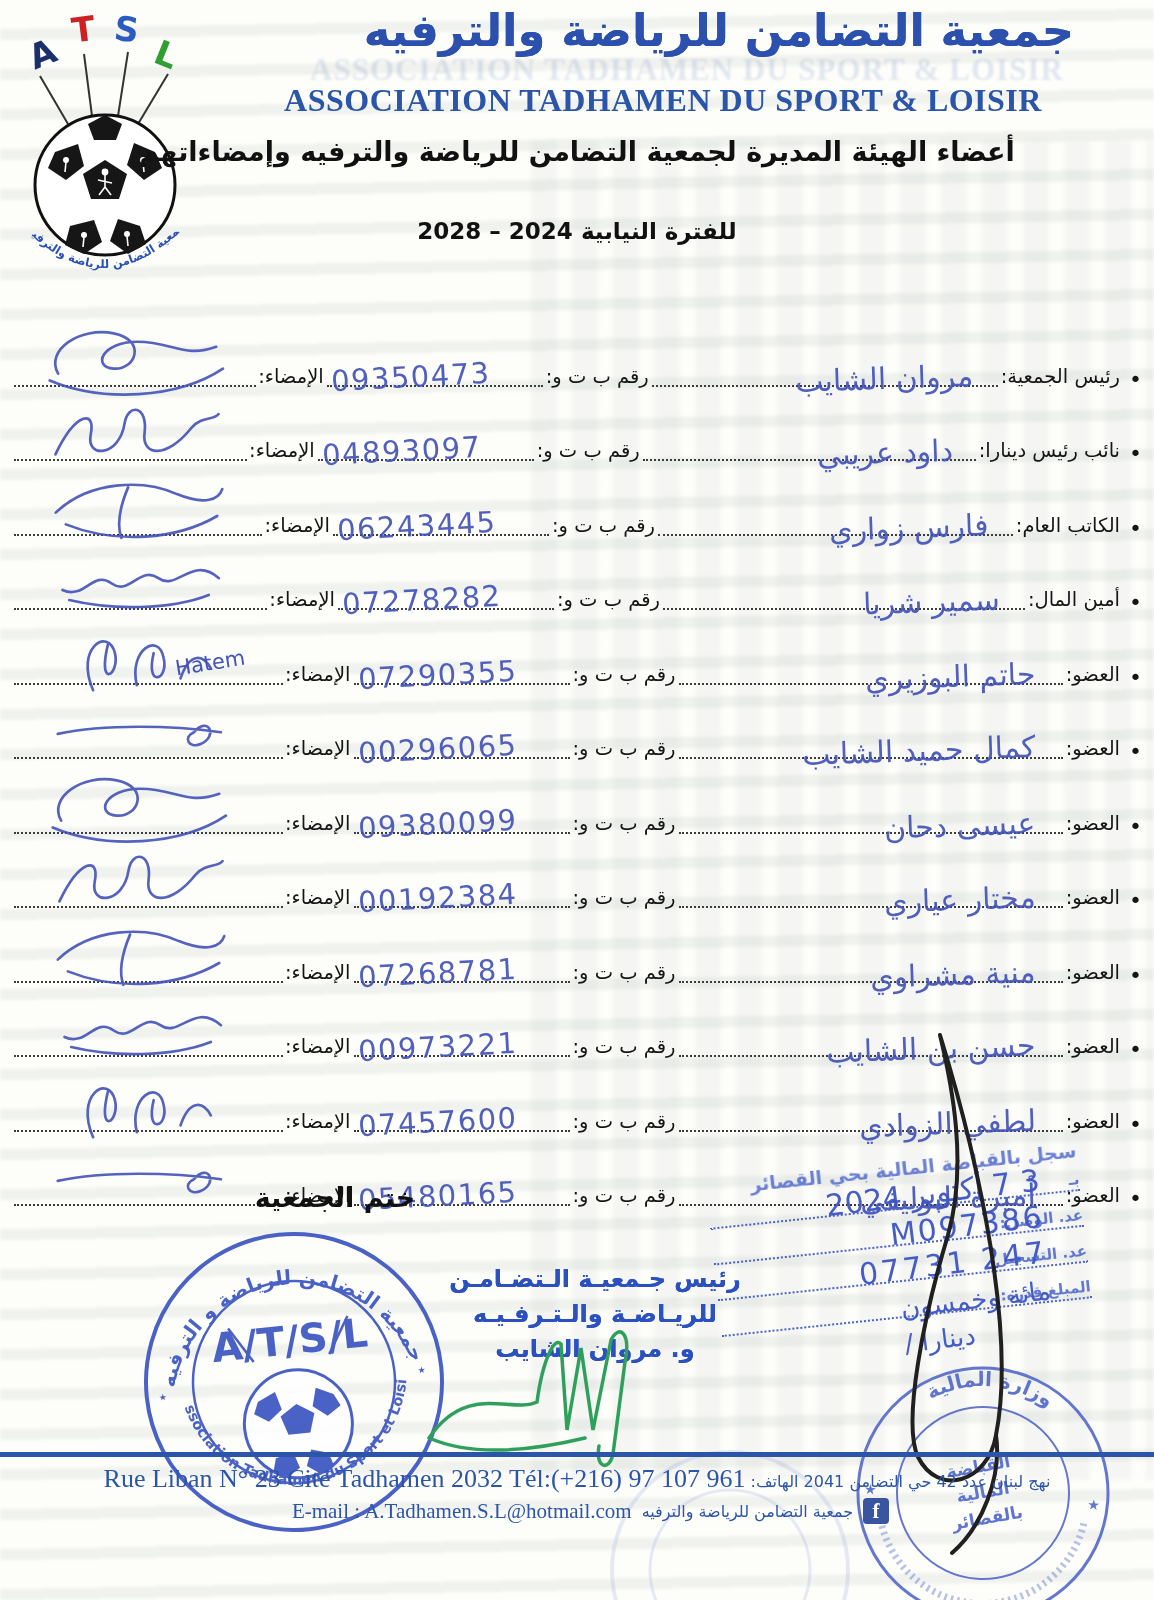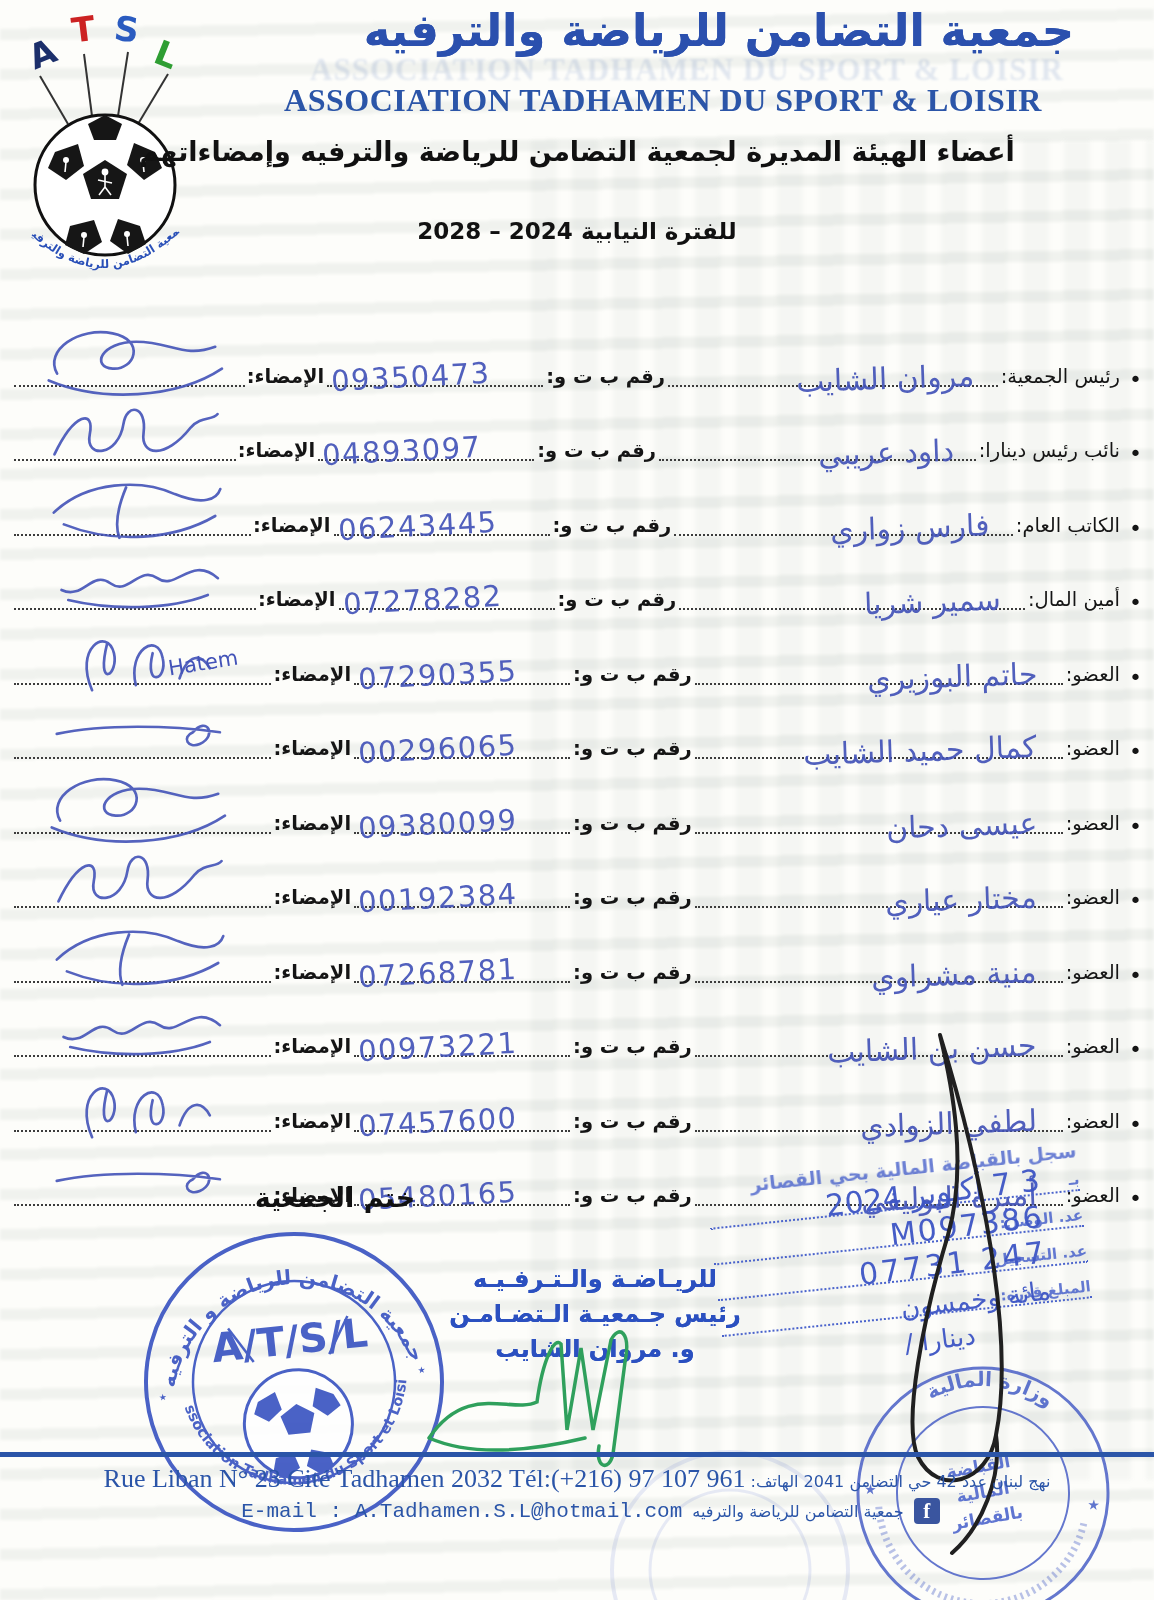--- a/index.html
+++ b/index.html
@@ -28,21 +28,21 @@
   .logo{position:absolute;top:2px;left:10px;width:190px;height:308px;}
   
   .members{position:absolute;top:316px;left:14px;right:12px;}
   .member-row{display:flex;direction:rtl;align-items:flex-end;height:70.5px;padding-bottom:4px;}
   .bullet{font-size:22px;line-height:14px;margin-left:9px;}
   .role{font-weight:normal;font-size:19.5px;white-space:nowrap;line-height:20px;}
   .line{border-bottom:2.2px dotted #3c3c3c;position:relative;height:8px;}
   .name-line{flex:1.5;margin:0 3px;}
   .num-line{width:216px;margin:0 3px;}
   .sig-line{flex:1.05;margin-left:0;margin-right:2px;}
-  .lbl{font-weight:bold;font-size:19.5px;white-space:nowrap;line-height:20px;}
+  .lbl{font-weight:normal;font-size:19.5px;white-space:nowrap;line-height:20px;}
   .hand{position:absolute;color:#4353b8;font-family:"DejaVu Sans",sans-serif;white-space:nowrap;}
   .hand.name{right:7%;bottom:-11px;font-size:30px;transform:rotate(-2deg);opacity:.92;}
   .hand.num{left:4px;bottom:-9px;font-size:29px;letter-spacing:1.5px;transform:rotate(-3deg);opacity:.92;}
   .sig{position:absolute;left:12%;bottom:-24px;width:185px;height:95px;stroke:#4353b8;fill:none;
        stroke-width:3.2;stroke-linecap:round;opacity:.9;}
   .hand.sigtxt{left:60%;bottom:8px;font-size:21px;transform:rotate(-9deg);}
   
   .seal-caption{position:absolute;top:1182px;left:225px;width:220px;margin:0;text-align:center;direction:rtl;
     font-size:27px;font-weight:bold;color:#111;}
   .assoc-stamp{position:absolute;top:1226px;left:138px;width:312px;height:312px;transform:rotate(-6deg);opacity:.92;}
@@ -60,21 +60,21 @@
   .fin-stamp{position:absolute;top:1352px;left:842px;width:282px;height:282px;transform:rotate(4deg);opacity:.88;}
   .ghost-stamp{position:absolute;top:1440px;left:600px;width:260px;height:260px;opacity:.12;}
   .black-stroke{position:absolute;top:1005px;left:800px;width:290px;height:575px;pointer-events:none;}
   
   .footer-rule{position:absolute;top:1452px;left:0;right:0;height:4.5px;background:#2b55a8;}
   .footer-l1{position:absolute;top:1464px;left:0;right:0;text-align:center;color:#2b55a8;}
   .footer-l1 .fr{font-family:"Liberation Serif",serif;font-size:26px;}
   .footer-l1 .ar{font-size:16px;direction:rtl;unicode-bidi:embed;}
   .footer-l2{position:absolute;top:1498px;left:0;right:0;display:flex;justify-content:center;align-items:center;
     gap:10px;color:#2b55a8;}
-  .footer-l2 .fr{font-family:Liberation Mono, monospace;font-size:21px;margin-left:27px;}
+  .footer-l2 .fr{font-family:Liberation Serif, serif;font-size:21px;margin-left:27px;}
   .footer-l2 .ar{font-size:16px;direction:rtl;}
   .fb{width:26px;height:26px;background:#3a559f;border-radius:4px;color:#fff;display:flex;align-items:center;
     justify-content:center;font-family:"Liberation Serif",serif;font-weight:bold;font-size:21px;}
   svg text{font-family:"DejaVu Sans",sans-serif;}
 </style>
 </head>
 <body>
 
 <div class="page">
   <div class="ghost"></div>
@@ -370,22 +370,22 @@
     <g fill="#3b55c2">
       <polygon points="156,178 173,189 167,208 145,208 139,189"></polygon>
       <polygon points="118,172 136,164 141,182 127,193 113,184"></polygon>
       <polygon points="194,172 177,164 172,182 186,193 200,184"></polygon>
       <polygon points="130,230 148,226 153,242 140,250 126,244"></polygon>
       <polygon points="183,230 166,225 160,241 173,250 187,243"></polygon>
     </g>
   </svg>
 
   <div class="president-block">
+    <div>رئيس جـمعيـة الـتضـامـن</div>
     <div>للريـاضـة والـتـرفـيـه</div>
-    <div>رئيس جـمعيـة الـتضـامـن</div>
     <div>و. مروان الشايب</div>
   </div>
   <svg class="green-sig" viewBox="0 0 330 170">
     <path d="M14,120 C52,64 96,96 122,84 C128,40 140,18 146,26 L152,112 L166,30 L178,112 L196,22 C204,6 216,14 210,44 L198,136 C194,154 180,150 184,128 M14,120 C60,140 120,132 170,120" fill="none" stroke="#2fa05c" stroke-width="3.5" stroke-linecap="round"></path>
   </svg>
 
   <div class="receipt">
     <div class="stampline">سجل بالقباضة المالية بحي القصائر</div>
     <div class="r-line">
       <span class="print">بـ</span>

